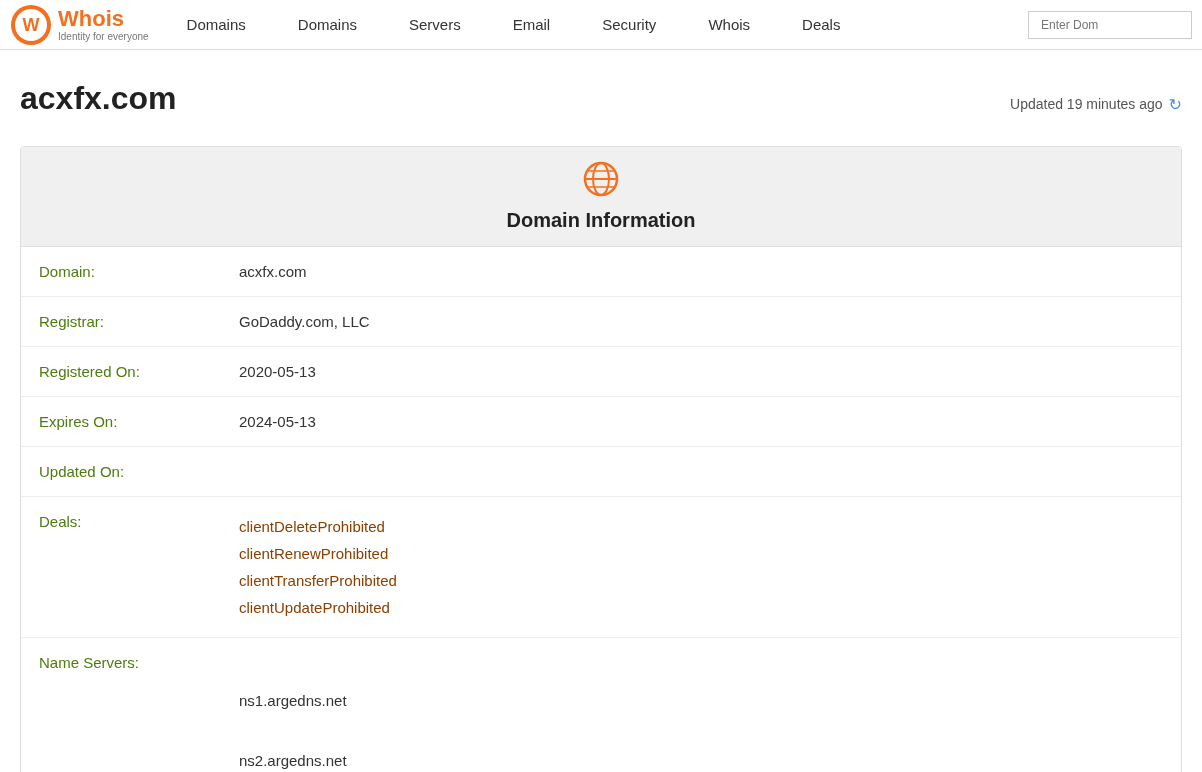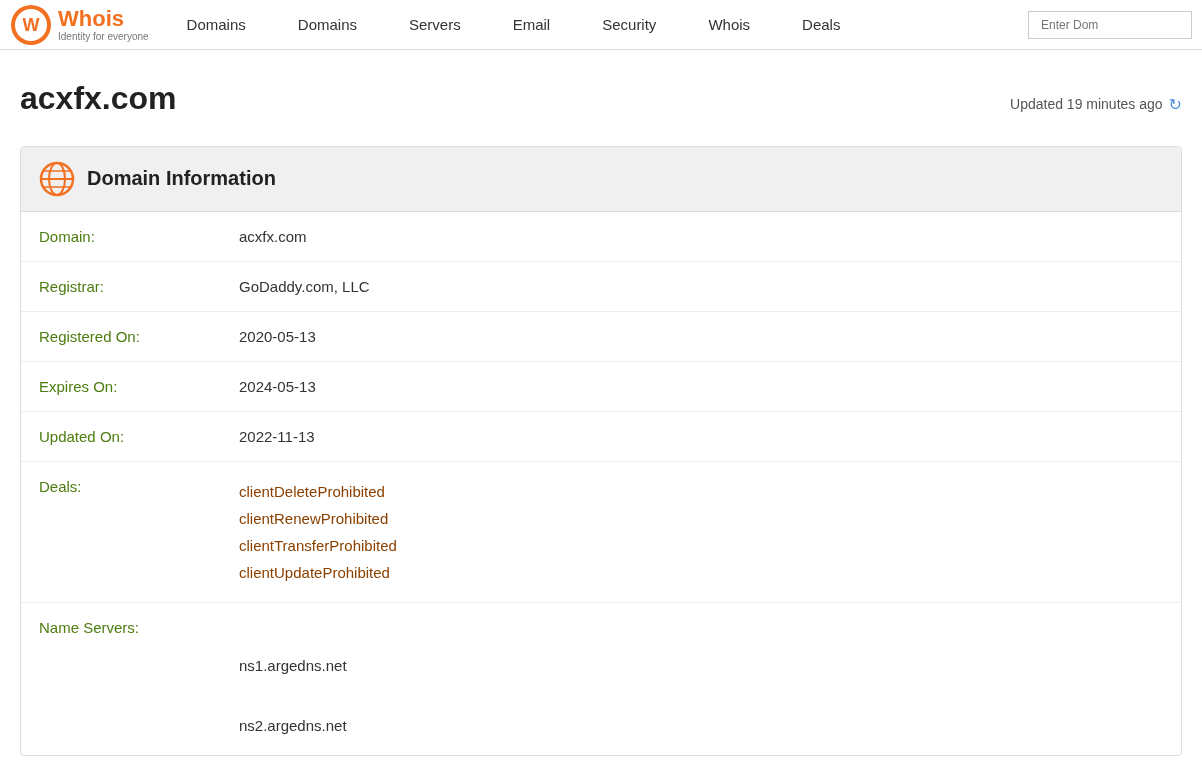--- a/index.html
+++ b/index.html
@@ -121,20 +121,21 @@
       overflow: hidden;
     }
 
     .card-header {
       background: #f0f0f0;
       padding: 14px 18px;
       display: flex;
       align-items: center;
       gap: 12px;
       border-bottom: 1px solid #ddd;
+      flex-direction: column;
     }
 
     .www-icon {
       width: 36px;
       height: 36px;
     }
 
     .card-title {
       font-size: 20px;
       font-weight: bold;
@@ -262,21 +263,20 @@
         <span class="info-value">2020-05-13</span>
       </div>
 
       <div class="info-row">
         <span class="info-label">Expires On:</span>
         <span class="info-value">2024-05-13</span>
       </div>
 
       <div class="info-row">
         <span class="info-label">Updated On:</span>
-        <span class="info-value">2022-11-13</span>
       </div>
 
       <div class="info-row">
         <span class="info-label">Deals:</span>
         <div class="info-value">
           <a class="status-link">clientDeleteProhibited</a>
           <a class="status-link">clientRenewProhibited</a>
           <a class="status-link">clientTransferProhibited</a>
           <a class="status-link">clientUpdateProhibited</a>
         </div>

